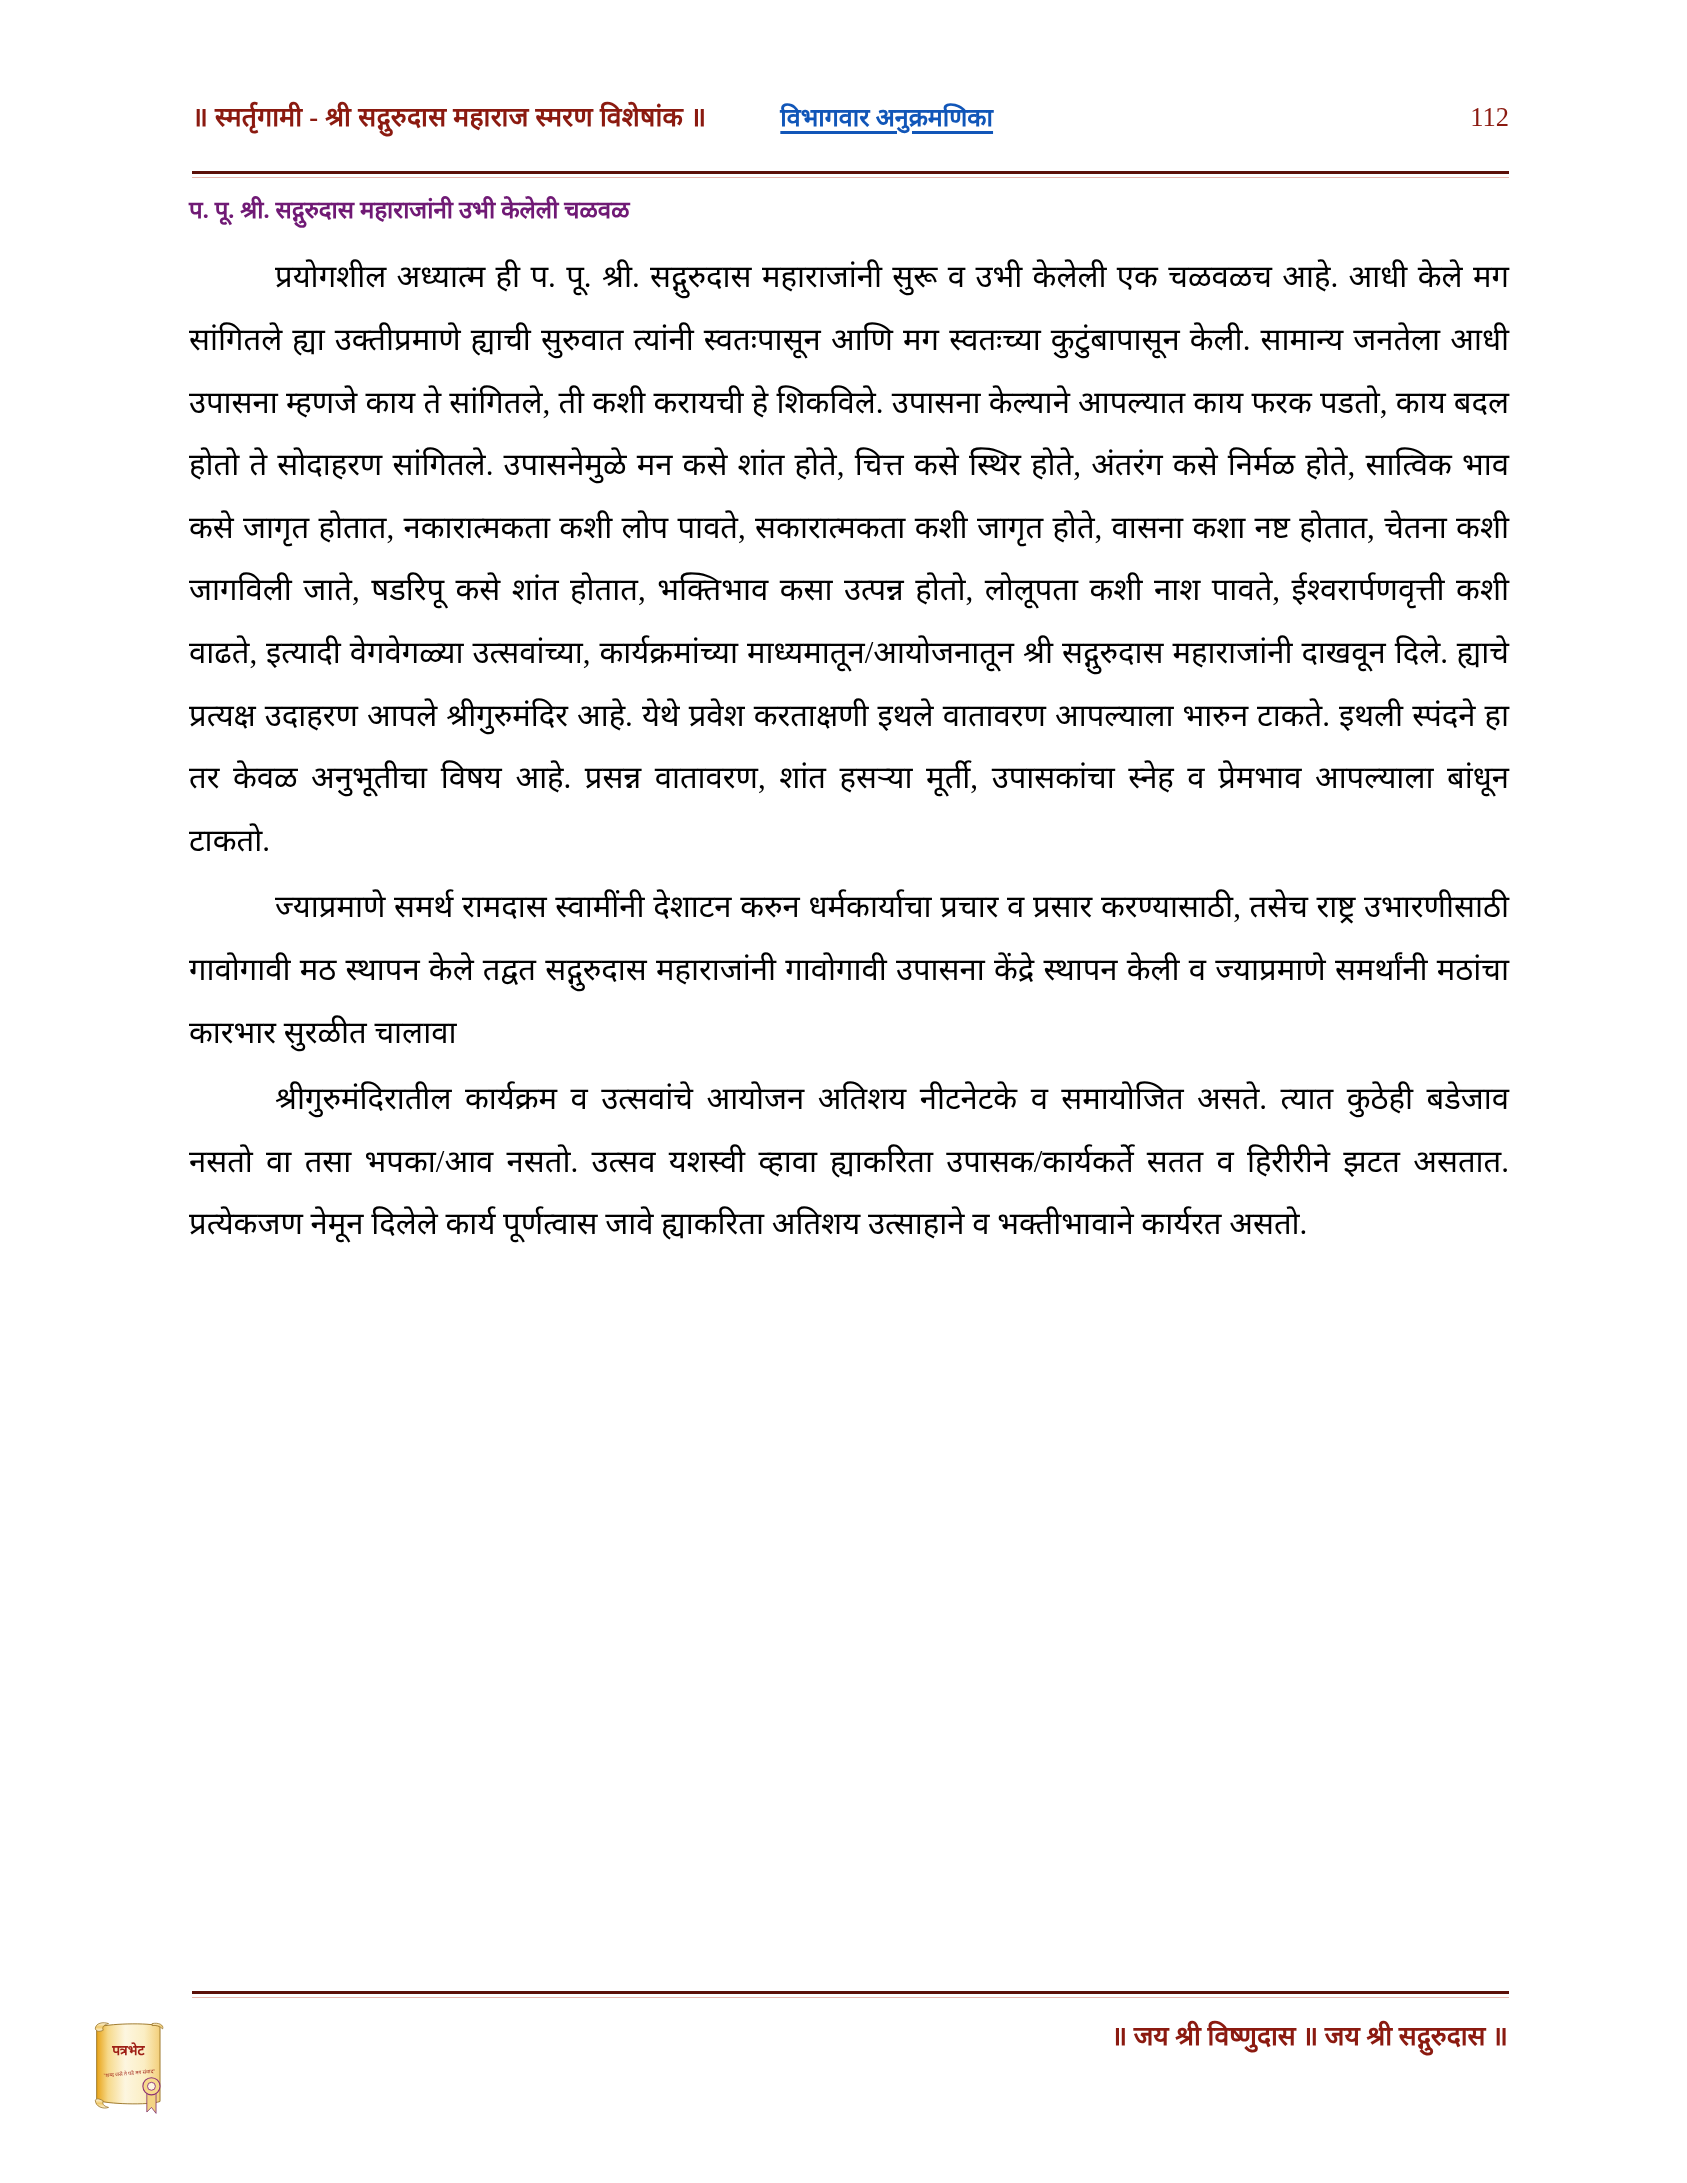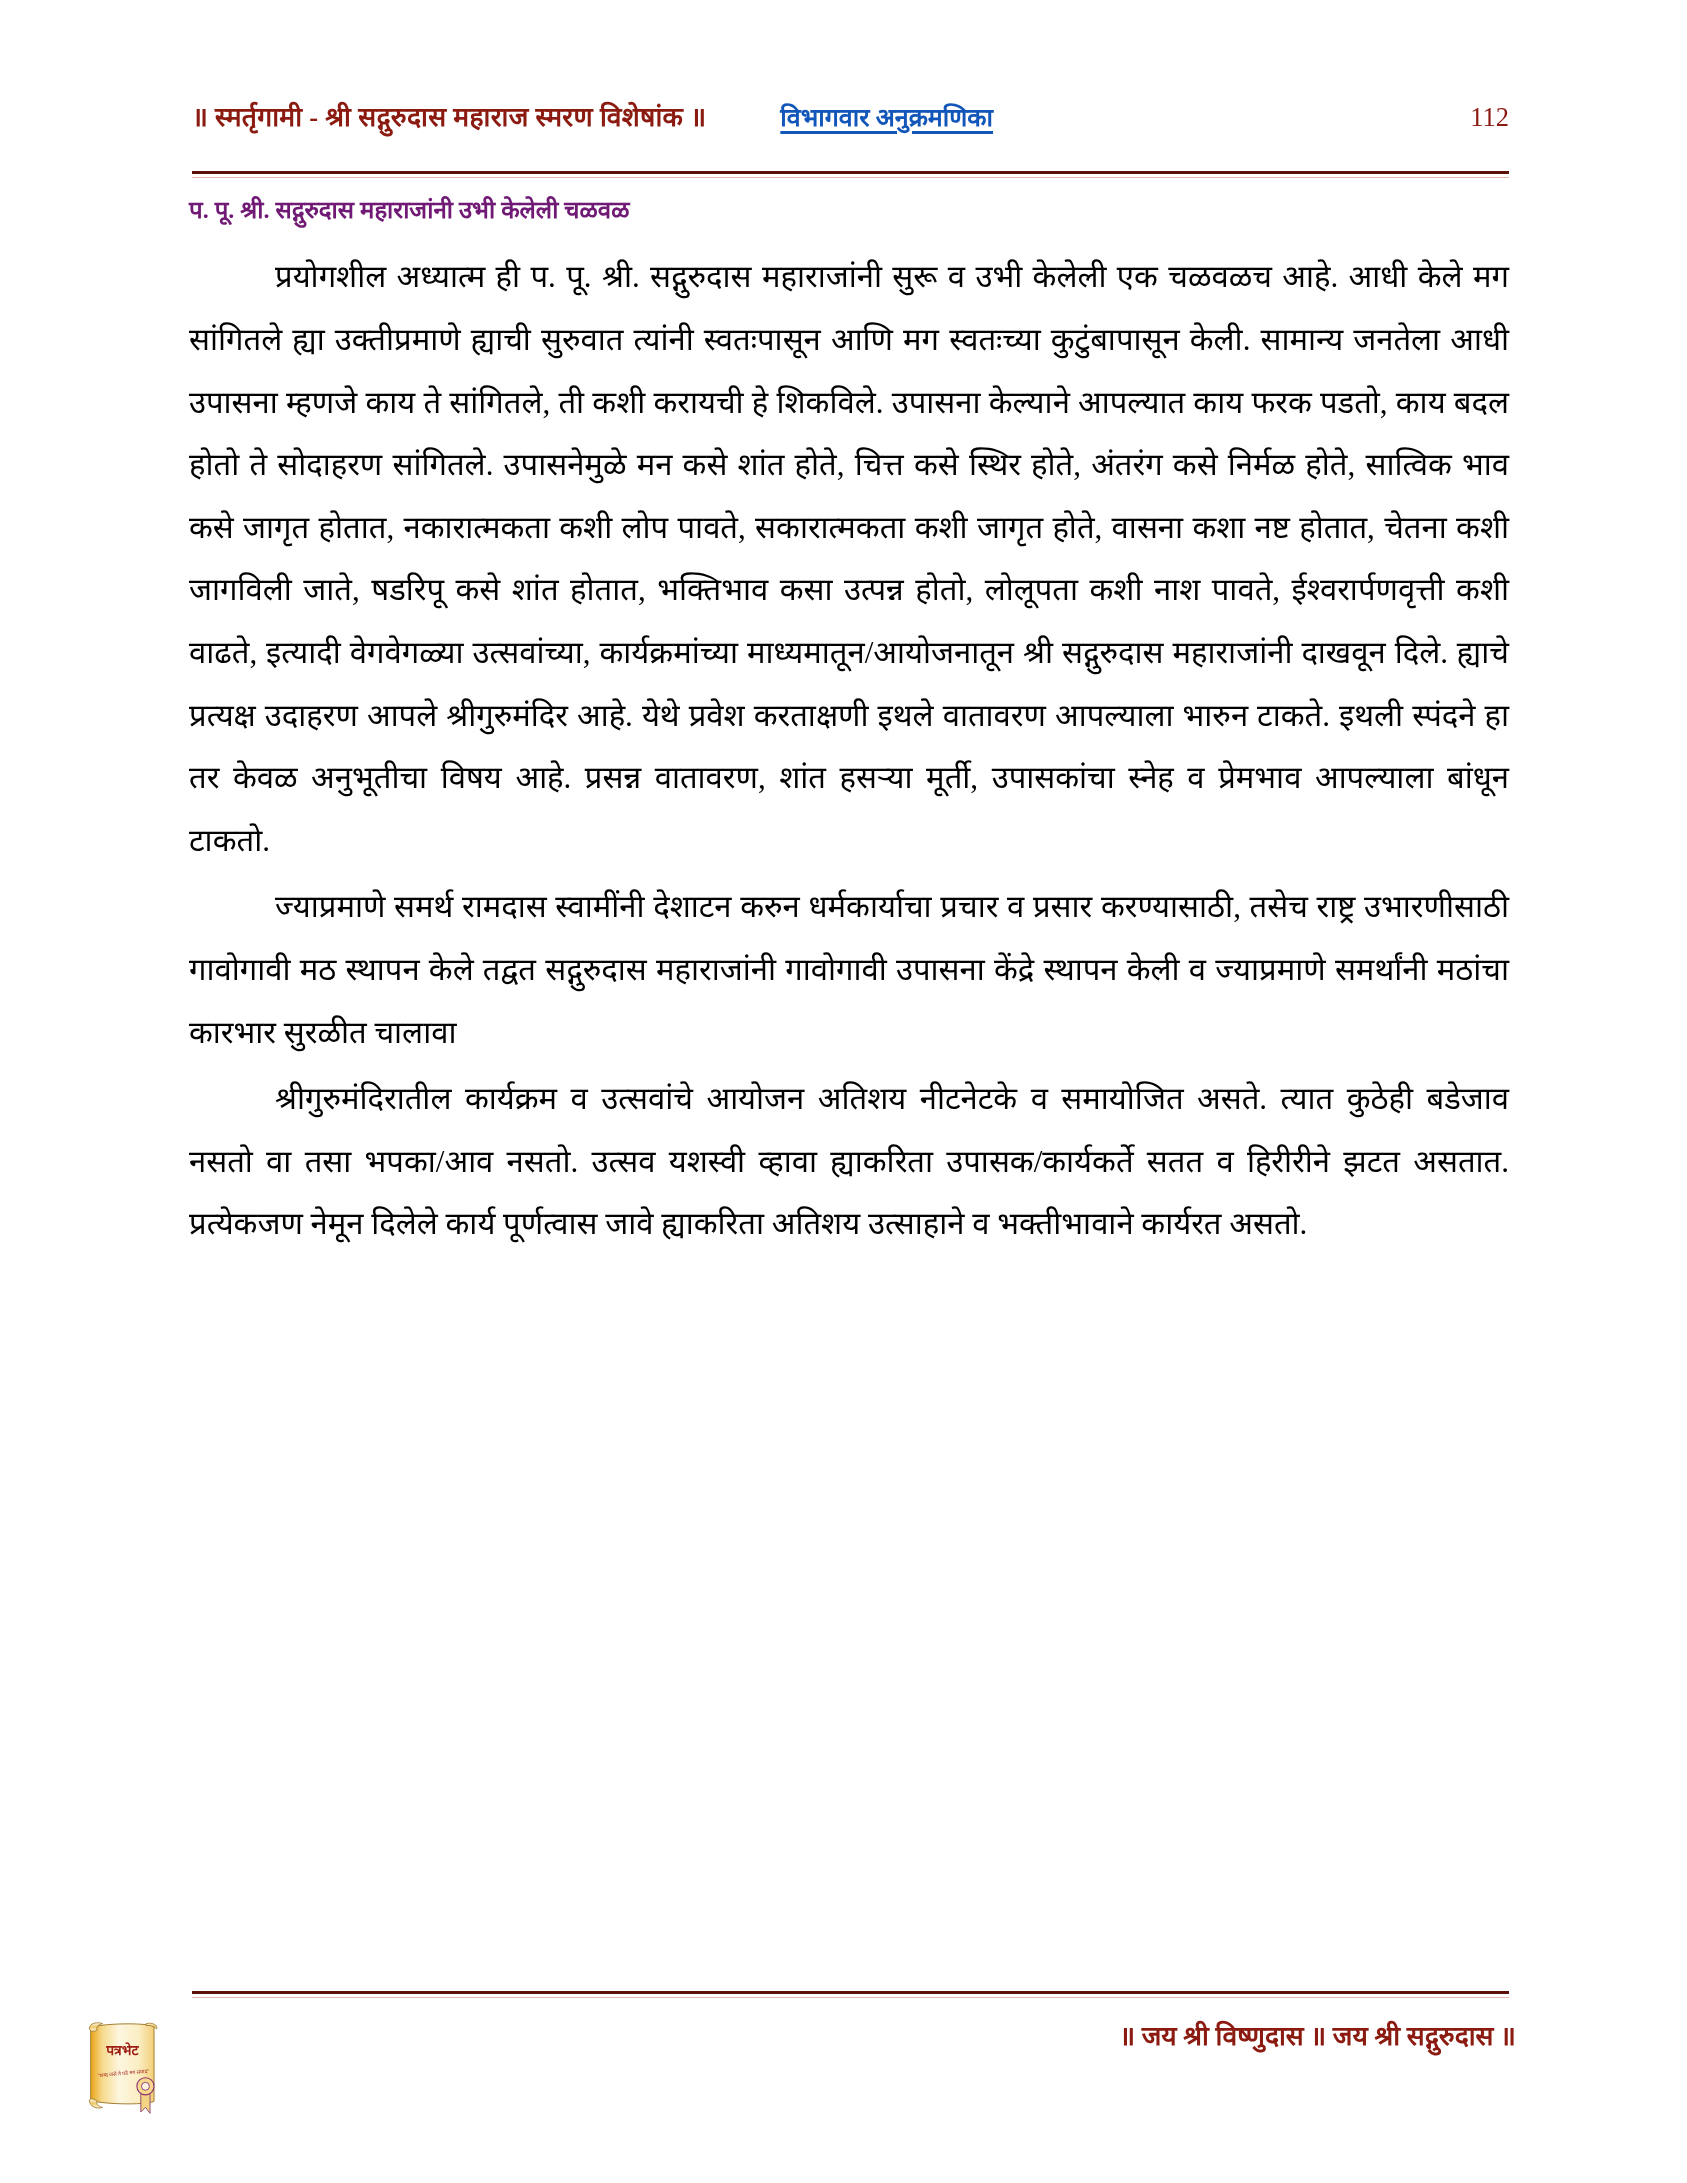--- a/index.html
+++ b/index.html
@@ -109,33 +109,33 @@
   .rule-bottom::after {
     content: "";
     position: absolute;
     left: 0; top: 2.6px;
     width: 100%;
     height: 1.3px;
     background: #e8b6ad;
   }
   .footer-text {
     position: absolute;
-    left: 8px;
+    left: 0;
     top: 2017px;
     width: 1508px;
     text-align: right;
     color: #8b1a10;
     font-weight: bold;
     font-size: 26.5px;
   }
 
   
   .logo {
     position: absolute;
-    left: 80px;
+    left: 86px;
     top: 2017px;
     width: 86px;
     height: 99px;
     text-align: right;
   }
   .logo svg { display: block; }
 </style>
 </head>
 <body>
 

